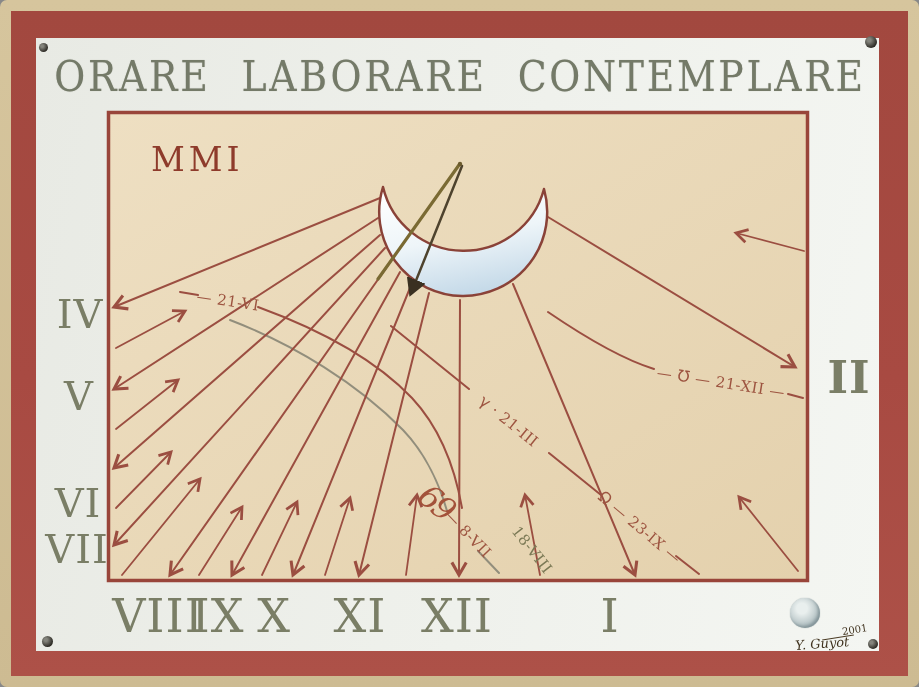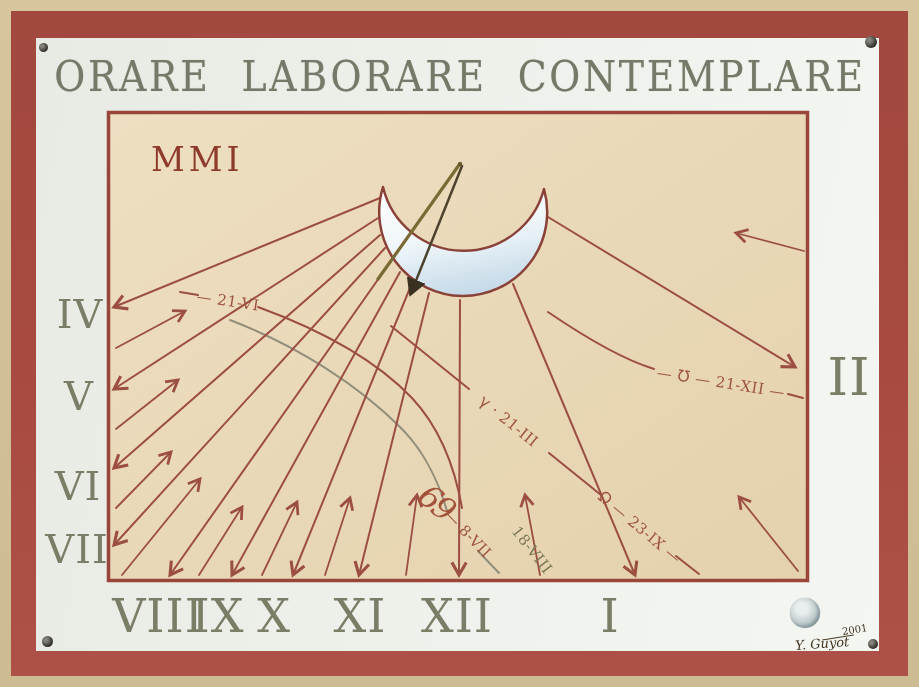--- a/index.html
+++ b/index.html
@@ -1,19 +1,20 @@
 <!DOCTYPE html>
 <html style="--frame-tan: #d6c59d; --frame-red: #a84a42; --panel-white: #eff1ec; --dial-background: #e9d8b7; --dial-line-red: #9b4e41; --numeral-olive: #7a7e66; --title-olive: #747a68; --inscription-red: #8e3b2b; --curve-gray: #928e7c; --label-red: #9d5440; --label-olive: #7c7a56;"><head>
 <meta charset="utf-8">
 <style>
   html,body{margin:0;padding:0;background:#888;}
   .board{
     position:relative; width:919px; height:687px; overflow:hidden;
     background:linear-gradient(180deg, var(--frame-tan,#d6c59d), #cdbb92);
     font-family:"DejaVu Serif", serif;
+    border-radius:7px;
   }
   .band{position:absolute; left:11px; top:11px; right:11px; bottom:11px;
     background:linear-gradient(180deg,#a2483f, var(--frame-red,#a84a42) 55%, #ad5148);}
   .panel{position:absolute; left:36px; top:38px; right:40px; bottom:36px;
     background:linear-gradient(100deg,#e8eae4, var(--panel-white,#eff1ec) 55%, #f4f6f2);}
   .screw{position:absolute; border-radius:50%;
     background:radial-gradient(circle at 35% 35%, #84847c 15%, #2e2c26 70%);}
   .screw.tl{left:39px; top:43px; width:9px; height:9px;}
   .screw.tr{left:865px; top:36px; width:12px; height:12px;}
   .screw.bl{left:42px; top:636px; width:11px; height:11px;}
@@ -23,21 +24,21 @@
     white-space:nowrap; font-size:42px; letter-spacing:3px; word-spacing:18px;
     color:var(--title-olive,#747a68); text-shadow:0 0 1px rgba(110,115,100,.4);
   }
   .dial-svg{position:absolute; left:0; top:0;}
   .mmi{position:absolute; left:151px; top:140px; font-size:33px; letter-spacing:4px;
     color:var(--inscription-red,#8e3b2b);text-align:center;}
   .num{position:absolute; transform:translate(-50%,-50%); color:var(--numeral-olive,#7a7e66);
     letter-spacing:1px; white-space:nowrap;}
   .num.side{font-size:40px;}
   .num.bot{font-size:46px;}
-  .num.right{font-size:52px;}
+  .num.right{font-size:44px;font-weight:bold;}
   .lbl{position:absolute; transform:translate(-50%,-50%) rotate(var(--rot,0deg));
     white-space:nowrap; font-size:15px; letter-spacing:.5px; color:var(--label-red,#9d5440);}
   .lbl .zs{font-family:"DejaVu Sans", sans-serif; font-size:16px;}
   .lbl.olive{color:var(--label-olive,#7c7a56);}
   .cancer{position:absolute; transform:translate(-50%,-50%) rotate(40deg);
     font-style:italic; font-size:32px; letter-spacing:-3px; color:#a3523a;}
   .medallion{position:absolute; left:790px; top:598px; width:30px; height:30px; border-radius:50%;
     background:radial-gradient(circle at 40% 35%, #e9efee 20%, #b9c6c8 60%, #9aabaf);
     box-shadow:inset -2px -2px 3px rgba(90,110,115,.5), 0 0 1px #8a9a9e;}
   .sig{position:absolute; color:#40331f; font-style:italic;}
@@ -122,21 +123,21 @@
       <line x1="459" y1="165" x2="378" y2="279" stroke="#7a6a33" stroke-width="3.2"></line>
       <line x1="462" y1="166" x2="411" y2="293" stroke="#4e432e" stroke-width="2.5" marker-end="url(#arrK)"></line>
       <circle cx="460" cy="164" r="2.2" fill="#6b5b2e"></circle>
     </g>
   </svg>
 
   <div class="mmi">MMI</div>
 
   <div class="num side" style="left:80px;top:314px;">IV</div>
   <div class="num side" style="left:79px;top:396px;">V</div>
-  <div class="num side" style="left:78px;top:486px;">VI</div>
+  <div class="num side" style="left:78px;top:503px;">VI</div>
   <div class="num bot" style="left:158px;top:616px;">VIII</div>
   <div class="num side" style="left:77px;top:549px;">VII</div>
   <div class="num bot" style="left:218px;top:616px;">IX</div>
   <div class="num bot" style="left:274px;top:616px;">X</div>
   <div class="num bot" style="left:360px;top:616px;">XI</div>
   <div class="num bot" style="left:457px;top:616px;">XII</div>
   <div class="num bot" style="left:610px;top:616px;">I</div>
   <div class="num right" style="left:849px;top:377px;">II</div>
 
   <div class="lbl" style="left:228px;top:301px;--rot:9deg"><span>— </span><span>21-VI</span></div>

